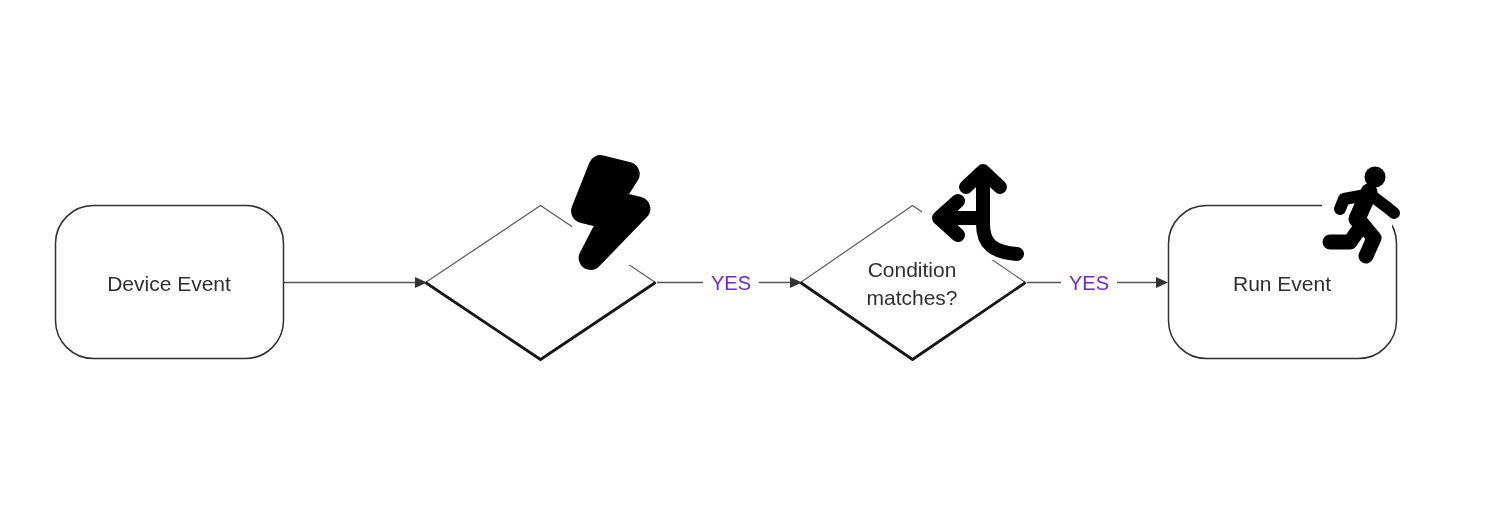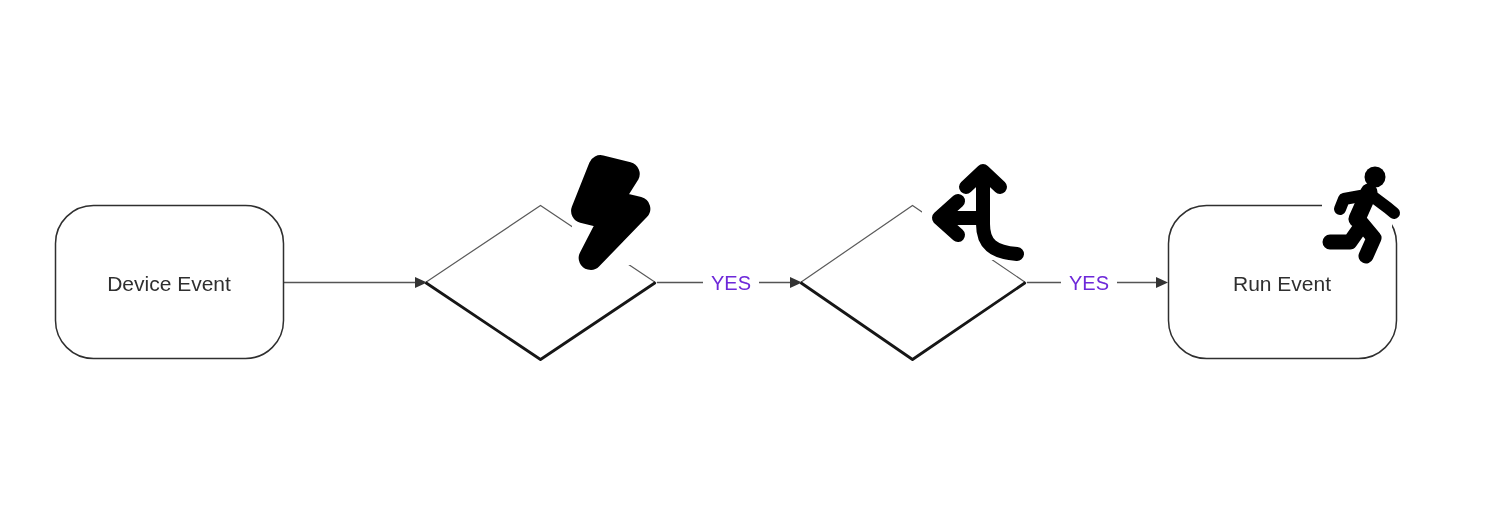--- a/index.html
+++ b/index.html
@@ -84,20 +84,24 @@
           <path d="M8 82 L28 82 L40 65" stroke-width="15"></path>
           <path d="M37 60 L52 78 L44 96" stroke-width="15"></path>
         </g>
       </g>
     </g>
   </svg>
 
   <div class="node-label" style="left:169px; top:284px;">Device Event</div>
 
 
+  <div class="node-label" style="left:912px; top:284px;">
+    <span>Condition</span>
+    <span>matches?</span>
+  </div>
 
   <div class="node-label" style="left:1282px; top:284px;">Run Event</div>
 
   <div class="edge-label" style="left:731px; top:283px;">YES</div>
 
   <div class="edge-label" style="left:1089px; top:283px;">YES</div>
 
 </div>
 
 </body></html>

